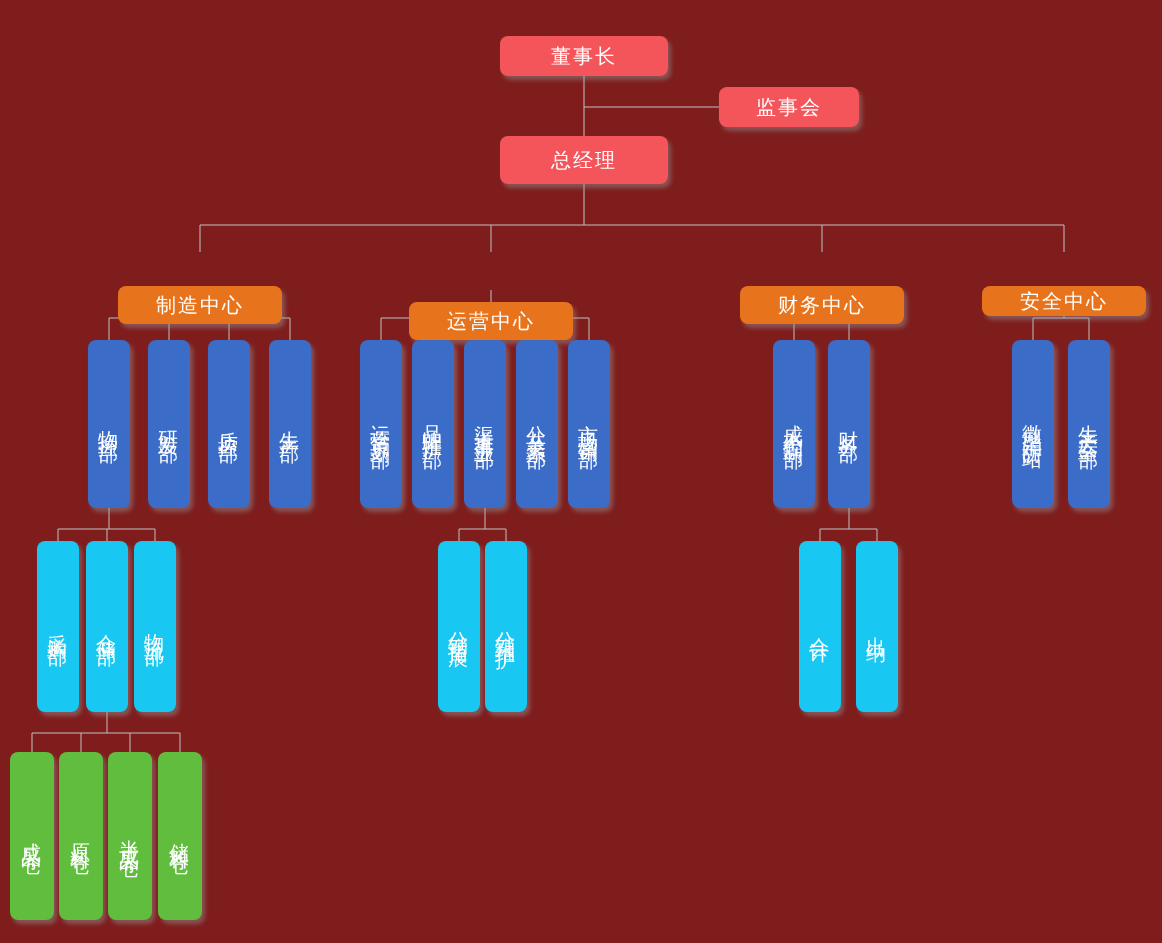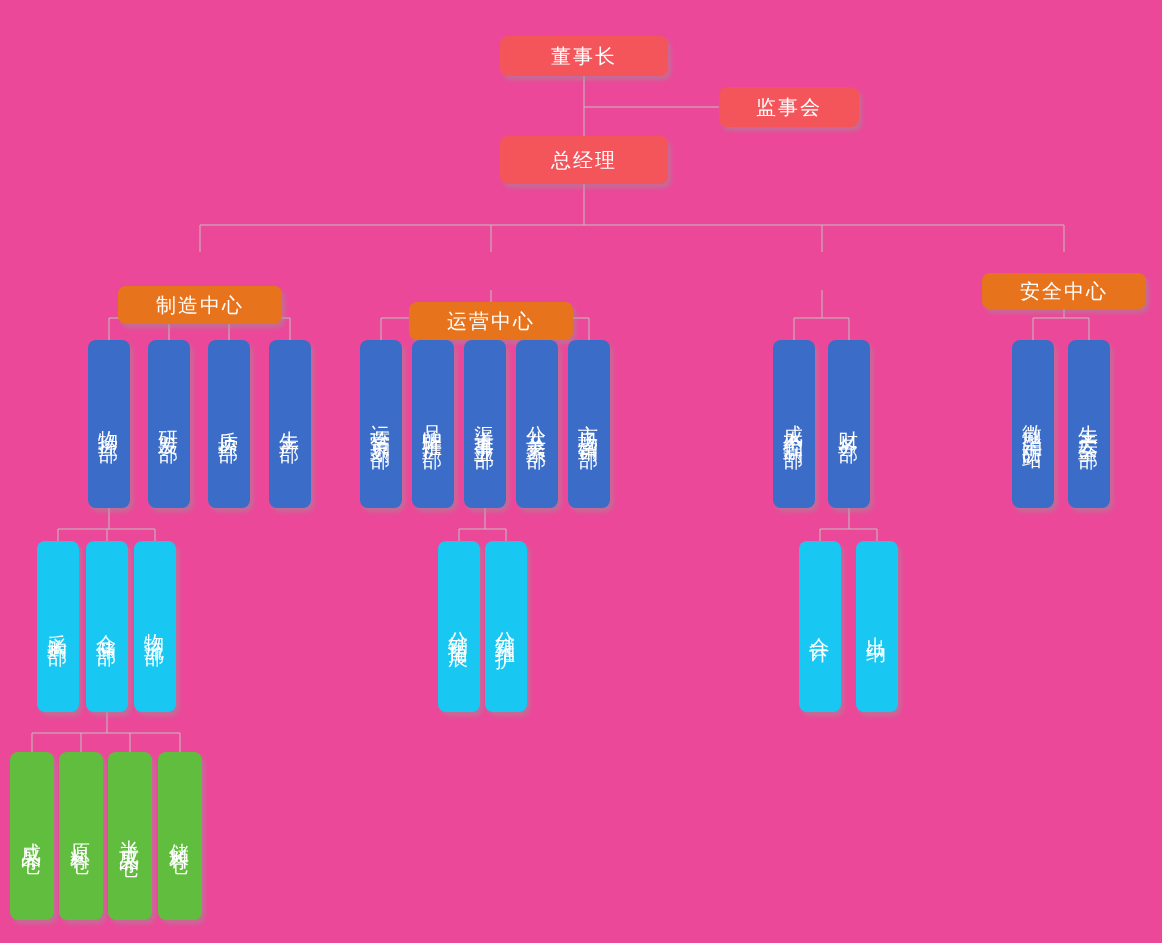--- a/index.html
+++ b/index.html
@@ -1,21 +1,21 @@
 <!DOCTYPE html>
 <html style="--red: #f4555a; --orange: #e7741c; --blue: #3a6cc8; --cyan: #18c8f2; --green: #61bd3e; --line: #c0c0c0;"><head>
 <meta charset="utf-8">
 <style>
   * { margin:0; padding:0; box-sizing:border-box; }
   html,body { background:#ffffff; }
   body { font-family:"Liberation Sans","DejaVu Sans",sans-serif; }
   .canvas {
     position:relative;
     width:1162px; height:943px;
-    background:#ec4899;
+    background:#7f1d1d;
     overflow:hidden;
   }
   .connectors { position:absolute; left:0; top:0; z-index:0; }
   .connectors path { fill:none; stroke:var(--line,#c0c0c0); stroke-width:1; }
   .node {
     position:absolute; z-index:1;
     display:flex; align-items:center; justify-content:center;
     color:#ffffff;
     border-radius:8px;
     box-shadow:3px 4px 4px rgba(150,150,150,0.45);
@@ -53,21 +53,22 @@
     <path d="M849 508 V529 M820 529 H877 M820 529 V541 M877 529 V541"></path>
     <path d="M107 712 V733 M32 733 H180 M32 733 V752 M81 733 V752 M130 733 V752 M180 733 V752"></path>
   </svg>
 
   <div class="node red h" style="left:500px;top:36px;width:168px;height:40px">董事长</div>
   <div class="node red h" style="left:719px;top:87px;width:140px;height:40px">监事会</div>
   <div class="node red h" style="left:500px;top:136px;width:168px;height:48px">总经理</div>
 
   <div class="node orange h" style="left:118px;top:252px;width:164px;height:38px">制造中心</div>
   <div class="node orange h" style="left:409px;top:268px;width:164px;height:38px">运营中心</div>
-  <div class="node orange h" style="left:982px;top:239px;width:164px;height:36px">安全中心</div>
+  <div class="node orange h" style="left:740px;top:252px;width:164px;height:38px">财务中心</div>
+  <div class="node orange h" style="left:982px;top:252px;width:164px;height:30px">安全中心</div>
 
   <div class="node blue v" style="left:88px;top:340px;width:42px;height:168px">物控部</div>
   <div class="node blue v" style="left:148px;top:340px;width:42px;height:168px">研发部</div>
   <div class="node blue v" style="left:208px;top:340px;width:42px;height:168px">质控部</div>
   <div class="node blue v" style="left:269px;top:340px;width:42px;height:168px">生产部</div>
 
   <div class="node blue v" style="left:360px;top:340px;width:42px;height:168px">运营策划部</div>
   <div class="node blue v" style="left:412px;top:340px;width:42px;height:168px">品牌推广部</div>
   <div class="node blue v" style="left:464px;top:340px;width:42px;height:168px">渠道事业部</div>
   <div class="node blue v" style="left:516px;top:340px;width:42px;height:168px">公共关系部</div>

